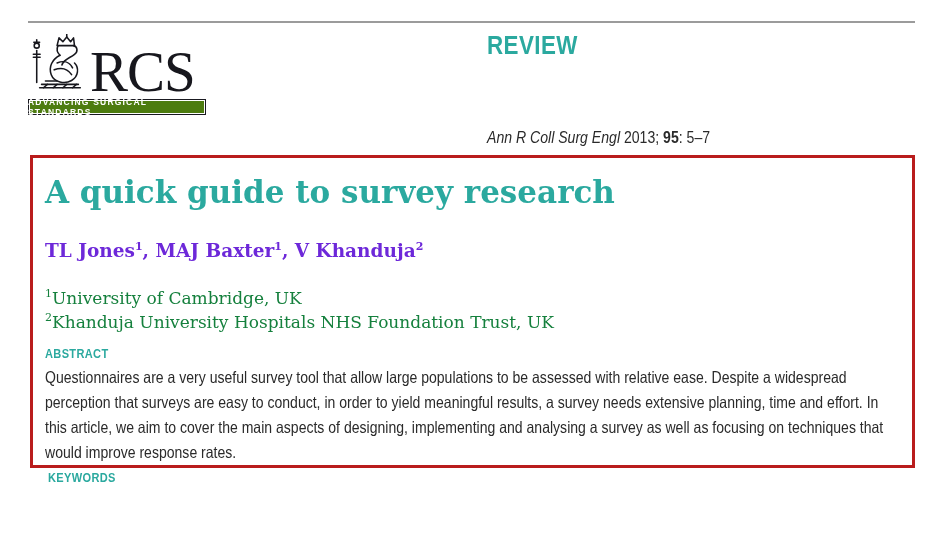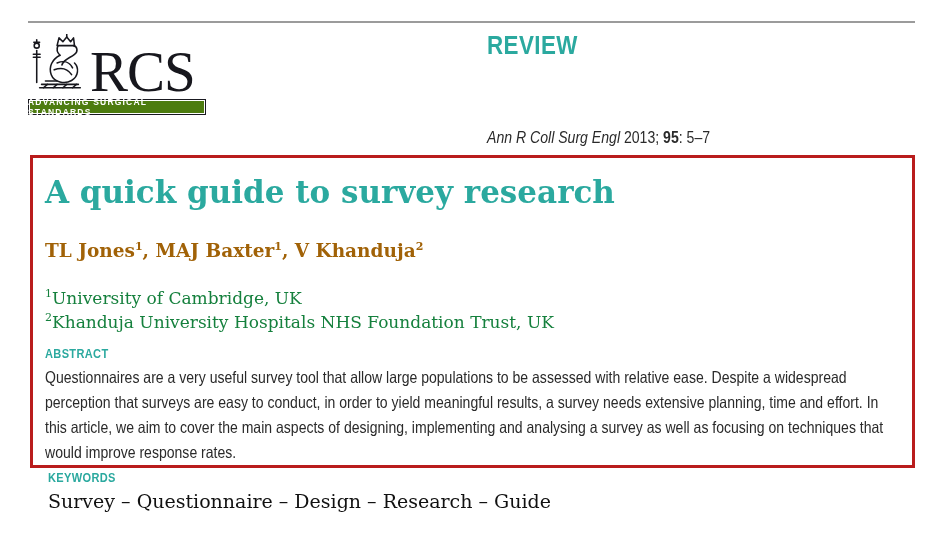--- a/index.html
+++ b/index.html
@@ -60,21 +60,21 @@
     background: #fff;
   }
   .article-title {
     font-family: "DejaVu Serif", serif;
     font-size: 31px; font-weight: bold; color: #2BA99F;
     line-height: 40px; letter-spacing: 0px;
   }
   .authors {
     margin-top: 28px;
     font-family: "DejaVu Serif", serif;
-    font-size: 18.5px; font-weight: bold; color: #a16207;
+    font-size: 18.5px; font-weight: bold; color: #6d28d9;
     line-height: 22px;
   }
   .authors sup, .affil sup {
     font-size: 11px; vertical-align: super; line-height: 0;
   }
   .affils { margin-top: 24px; }
   .affil {
     font-family: "DejaVu Serif", serif;
     font-size: 17px; color: #15803d; line-height: 24px;
   }
@@ -156,16 +156,15 @@
       <div class="affil"><sup>1</sup><span>University of Cambridge, UK</span></div>
       <div class="affil"><sup>2</sup><span>Khanduja University Hospitals NHS Foundation Trust, UK</span></div>
     </div>
 
     <div class="sec-label abstract-label">ABSTRACT</div>
     <p class="abstract-text">Questionnaires are a very useful survey tool that allow large populations to be assessed with relative ease. Despite a widespread perception that surveys are easy to conduct, in order to yield meaningful results, a survey needs extensive planning, time and effort. In this article, we aim to cover the main aspects of designing, implementing and analysing a survey as well as focusing on techniques that would improve response rates.</p>
   </div>
 
   <div class="keywords-block">
     <div class="sec-label">KEYWORDS</div>
-    <div class="keywords-text">Survey – Questionnaire – Design – Research – Guide</div>
   </div>
 
 </div>
 
 </body></html>

